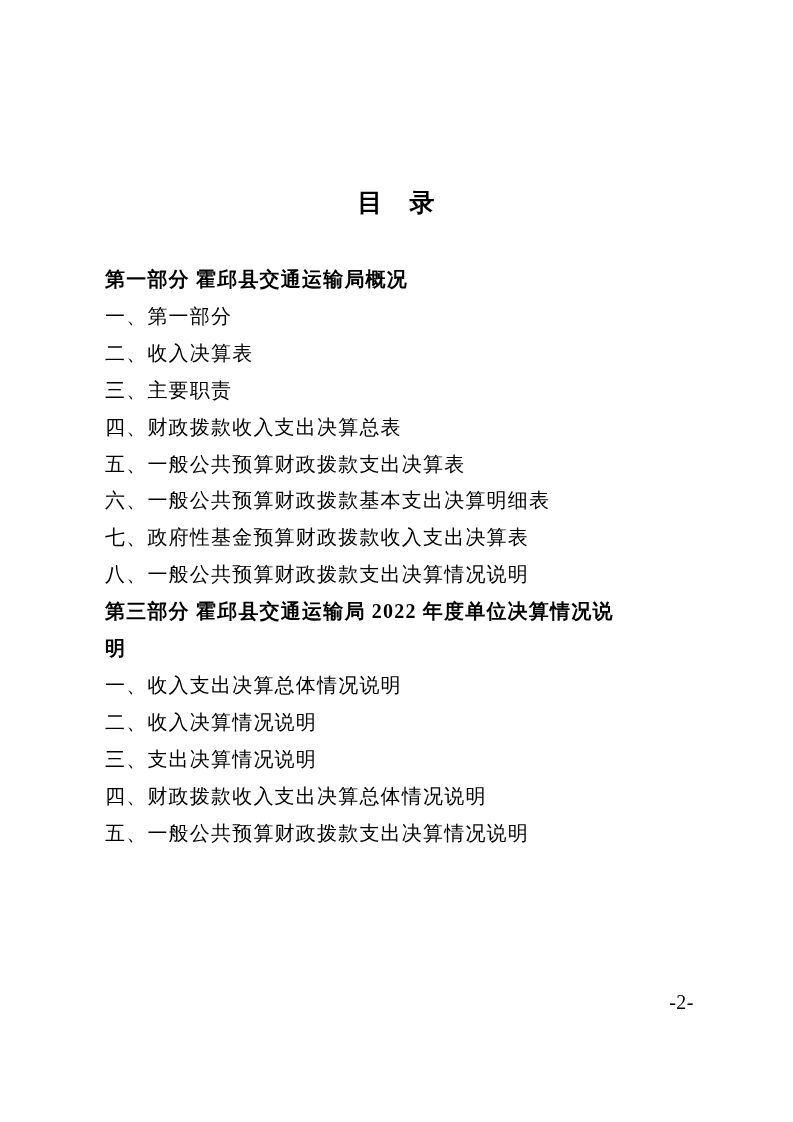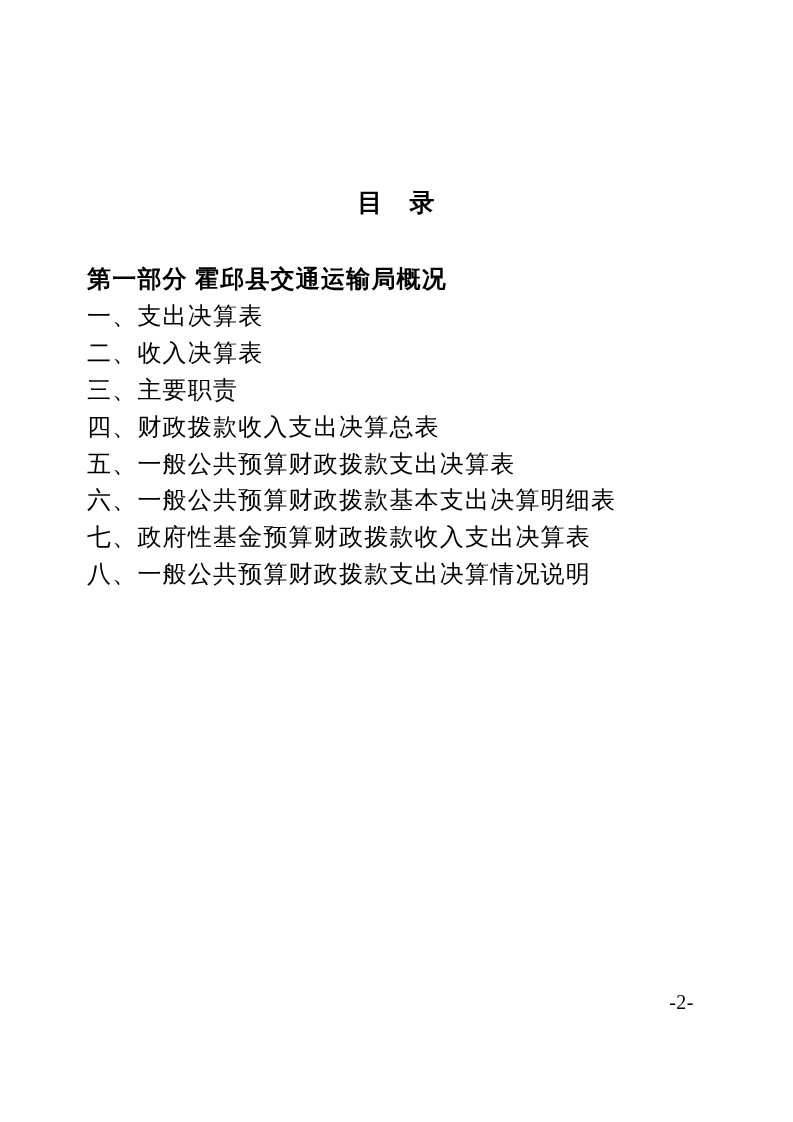--- a/index.html
+++ b/index.html
@@ -24,24 +24,24 @@
     width: 100%;
     margin: 0;
     text-align: center;
     font-size: 25px;
     font-weight: bold;
     letter-spacing: 1px;
     line-height: 28px;
   }
   .toc {
     position: absolute;
-    left: 87px;
+    left: 105px;
     top: 261px;
     width: 596px;
-    font-size: 24px;
+    font-size: 20px;
     line-height: 36.9px;
     letter-spacing: 1.2px;
   }
   .toc-section { margin: 0; padding: 0; }
   .sec-heading-line {
     font-weight: bold;
     white-space: nowrap;
   }
   .toc-item {
     font-weight: normal;
@@ -60,31 +60,40 @@
 <body>
 
 <div class="page">
 
   <h1 class="doc-title">目　录</h1>
 
   <div class="toc">
 
     <div class="toc-section">
       <div class="sec-heading-line">第一部分 霍邱县交通运输局概况</div>
-      <div class="toc-item">一、支出决算表</div>
+      <div class="toc-item">一、第一部分</div>
     </div>
 
     <div class="toc-section">
       <div class="toc-item">二、收入决算表</div>
       <div class="toc-item">三、主要职责</div>
       <div class="toc-item">四、财政拨款收入支出决算总表</div>
       <div class="toc-item">五、一般公共预算财政拨款支出决算表</div>
       <div class="toc-item">六、一般公共预算财政拨款基本支出决算明细表</div>
       <div class="toc-item">七、政府性基金预算财政拨款收入支出决算表</div>
       <div class="toc-item">八、一般公共预算财政拨款支出决算情况说明</div>
     </div>
 
+    <div class="toc-section">
+      <div class="sec-heading-line">第三部分 霍邱县交通运输局 2022 年度单位决算情况说</div>
+      <div class="sec-heading-line">明</div>
+      <div class="toc-item">一、收入支出决算总体情况说明</div>
+      <div class="toc-item">二、收入决算情况说明</div>
+      <div class="toc-item">三、支出决算情况说明</div>
+      <div class="toc-item">四、财政拨款收入支出决算总体情况说明</div>
+      <div class="toc-item">五、一般公共预算财政拨款支出决算情况说明</div>
+    </div>
 
   </div>
 
   <div class="page-number">-2-</div>
 
 </div>
 
 </body></html>

